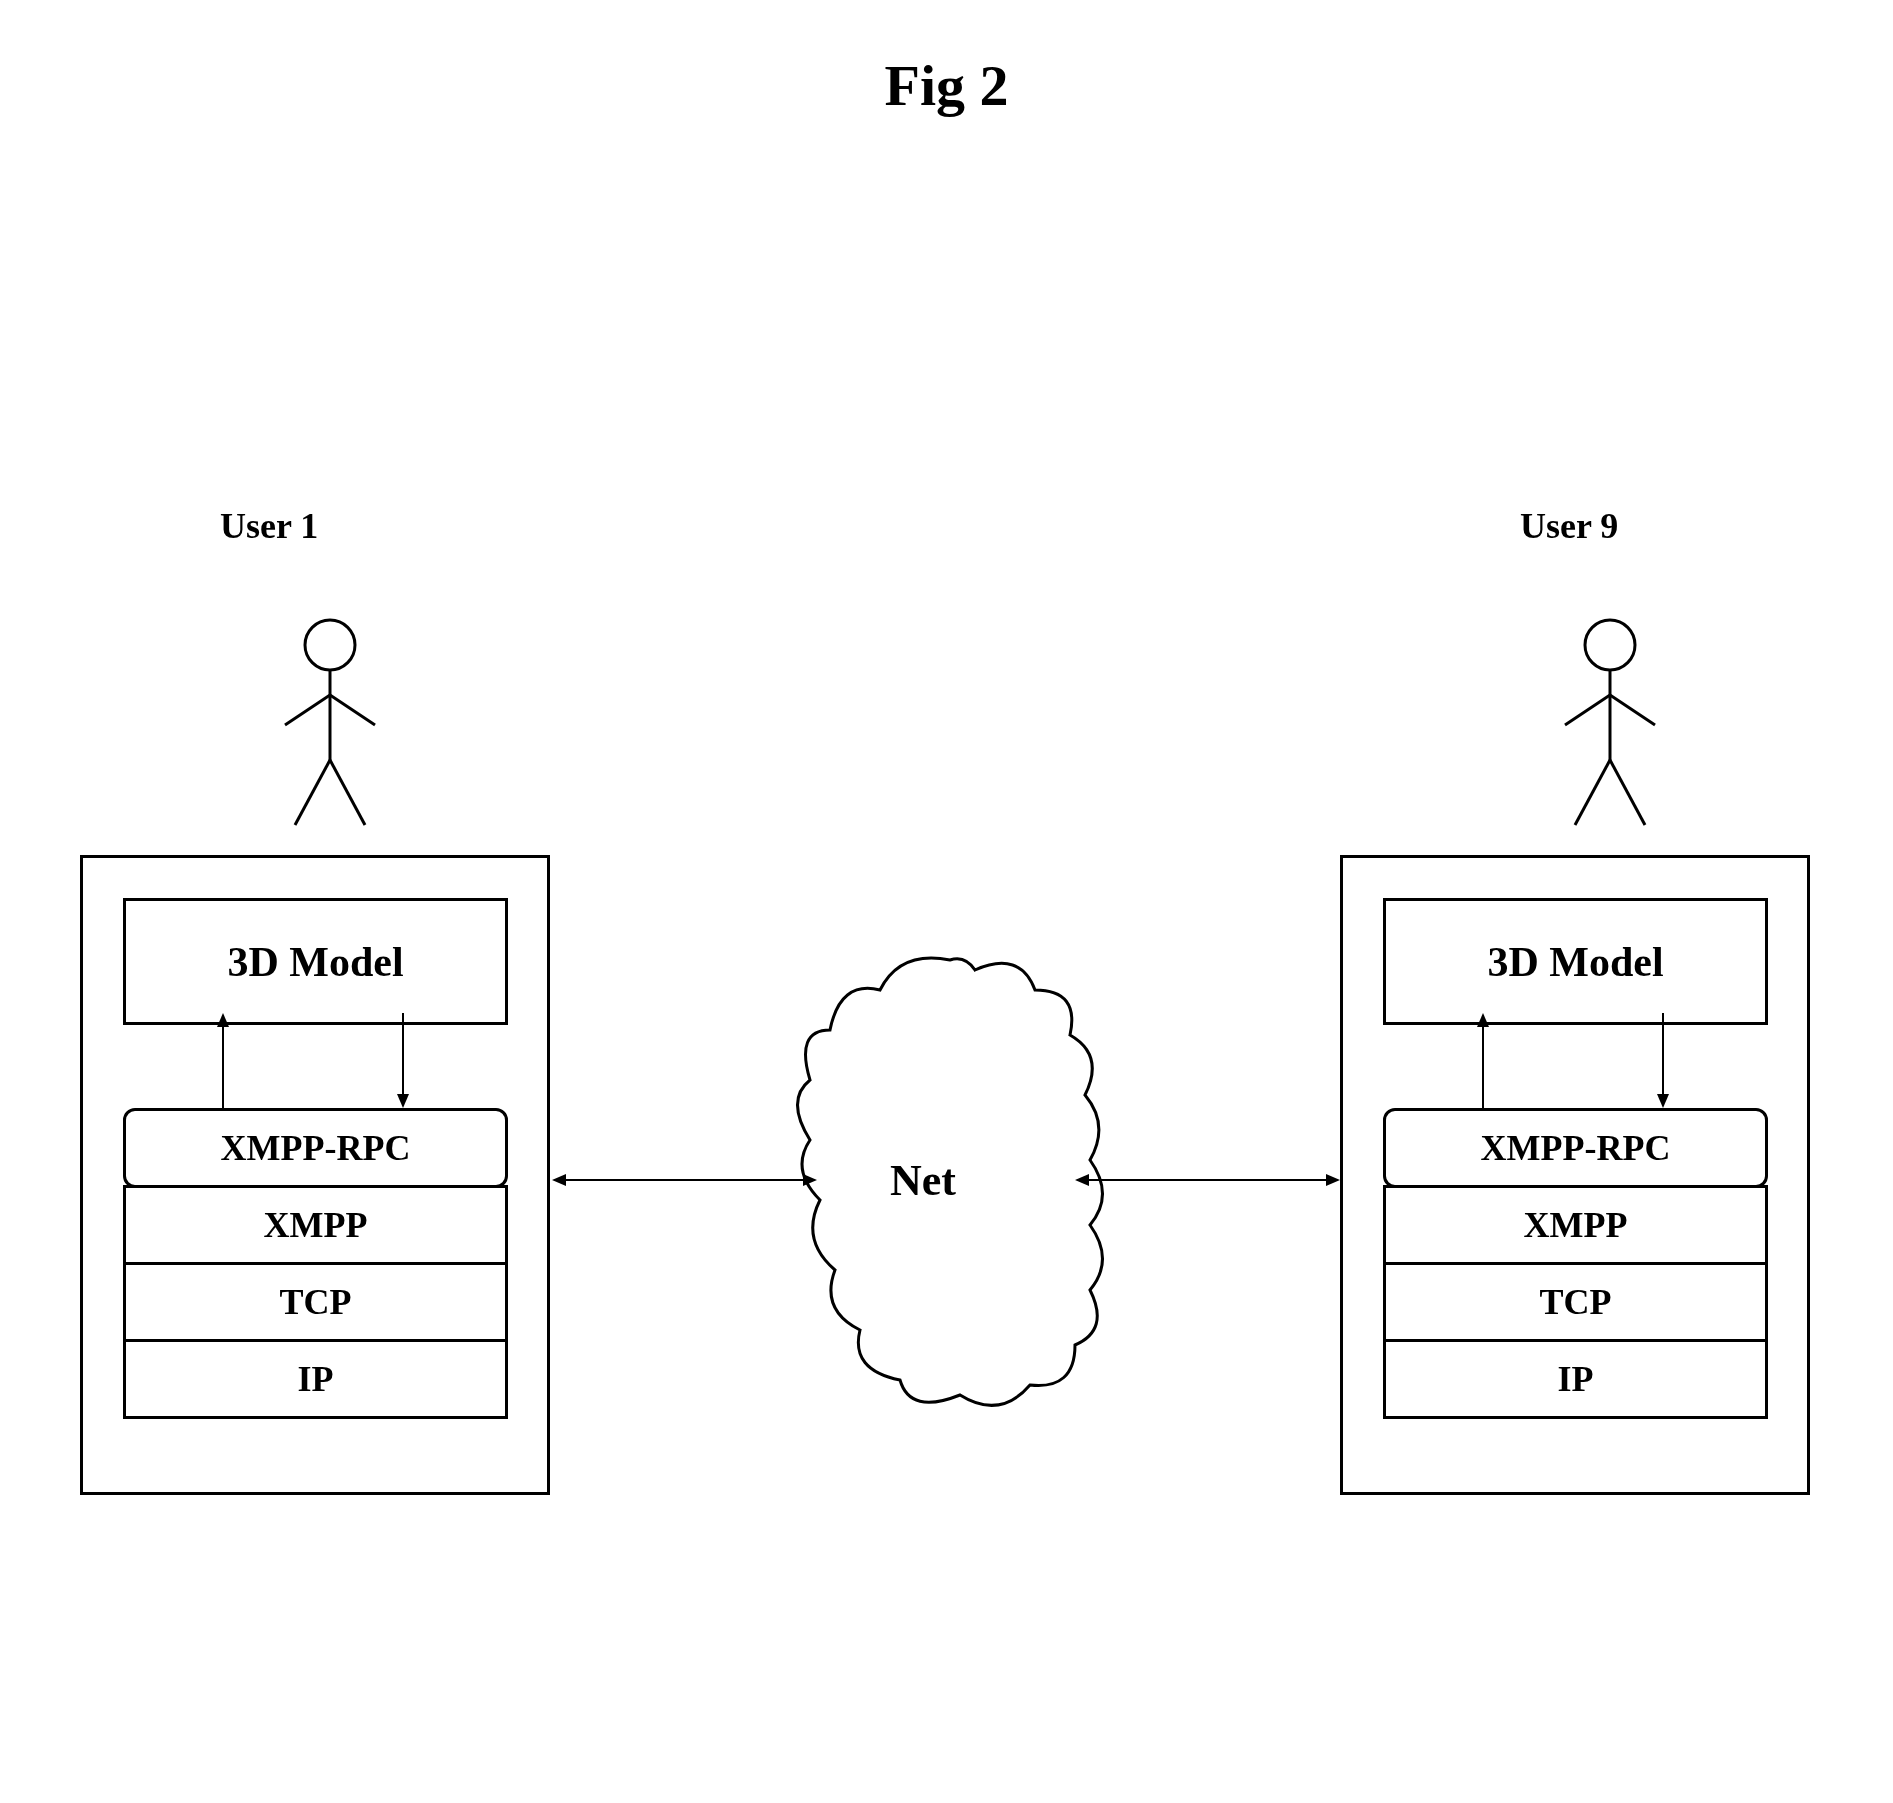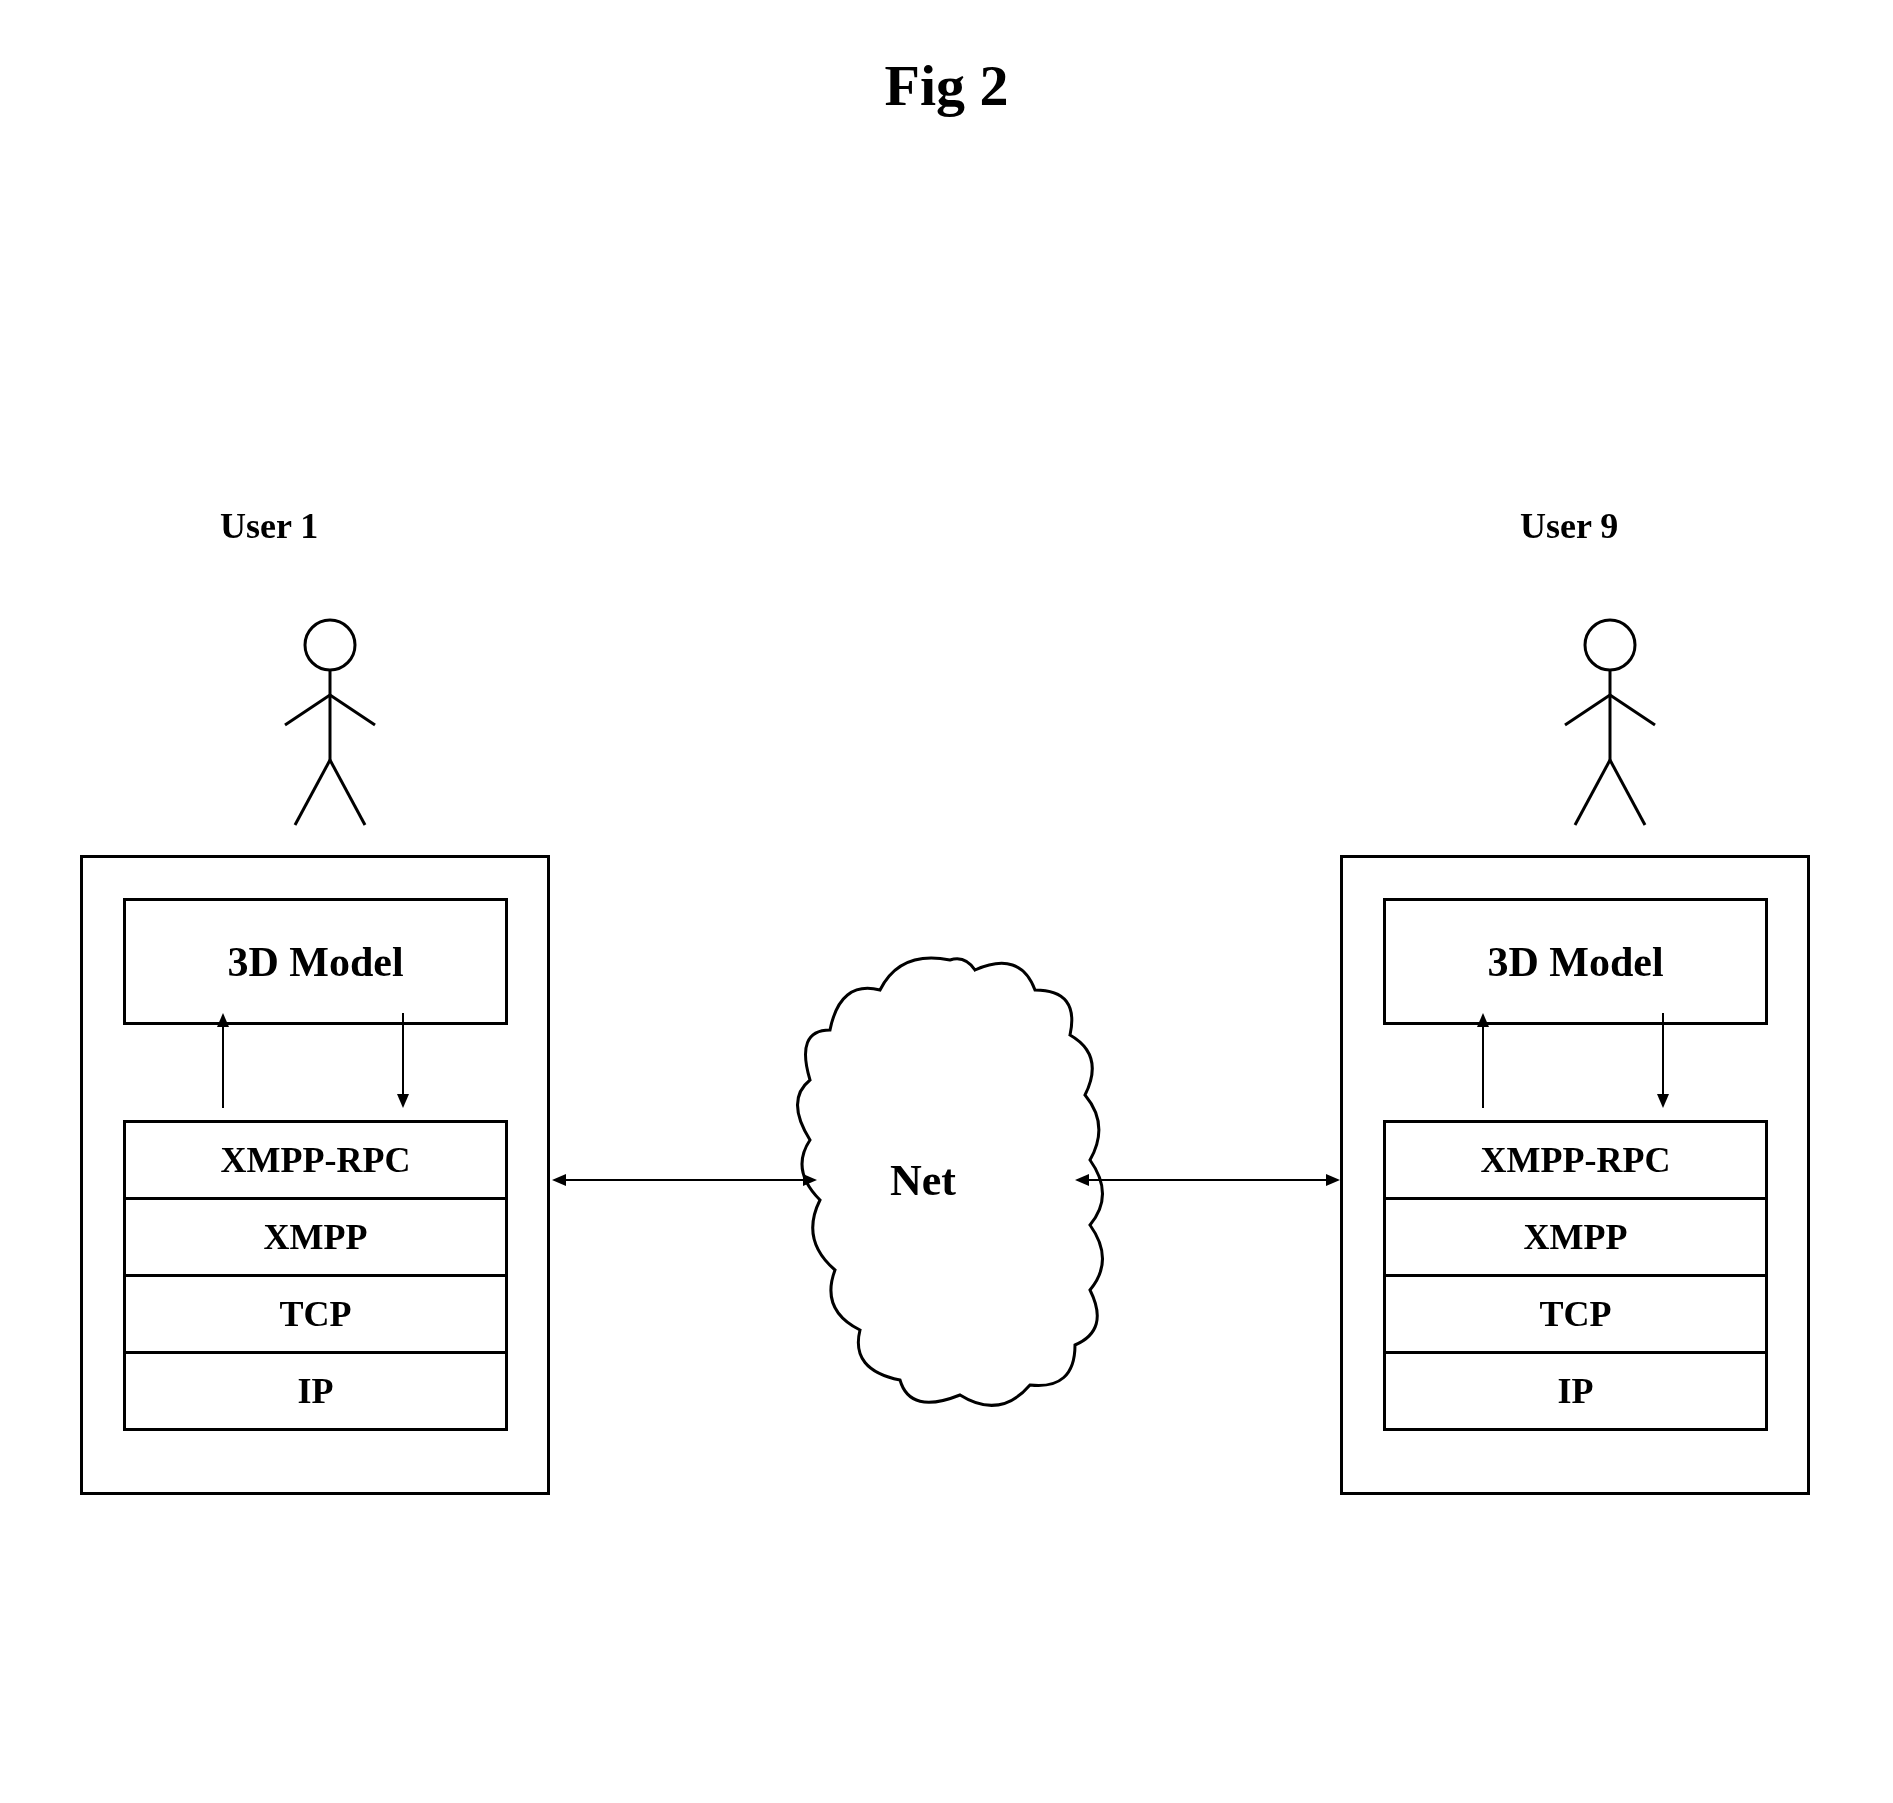--- a/index.html
+++ b/index.html
@@ -83,21 +83,22 @@
       border: 3px solid black;
       height: 80px;
       display: flex;
       align-items: center;
       justify-content: center;
       font-size: 36px;
       font-weight: bold;
       margin-top: -3px;
     }
     .stack-layer:first-child {
-      margin-top: 12px;
+      margin-top: 0;
+      border-radius: 12px;
     }
     .arrow-down, .arrow-up {
       position: absolute;
     }
     .cloud {
       position: absolute;
       top: 940px;
       left: 780px;
     }
     .net-label {

